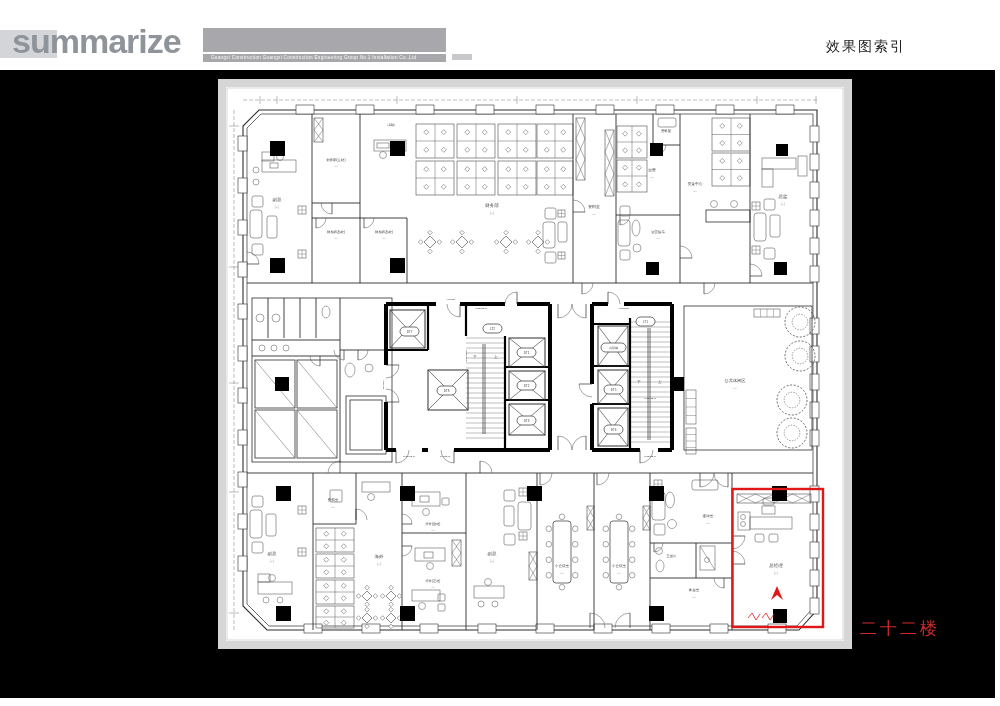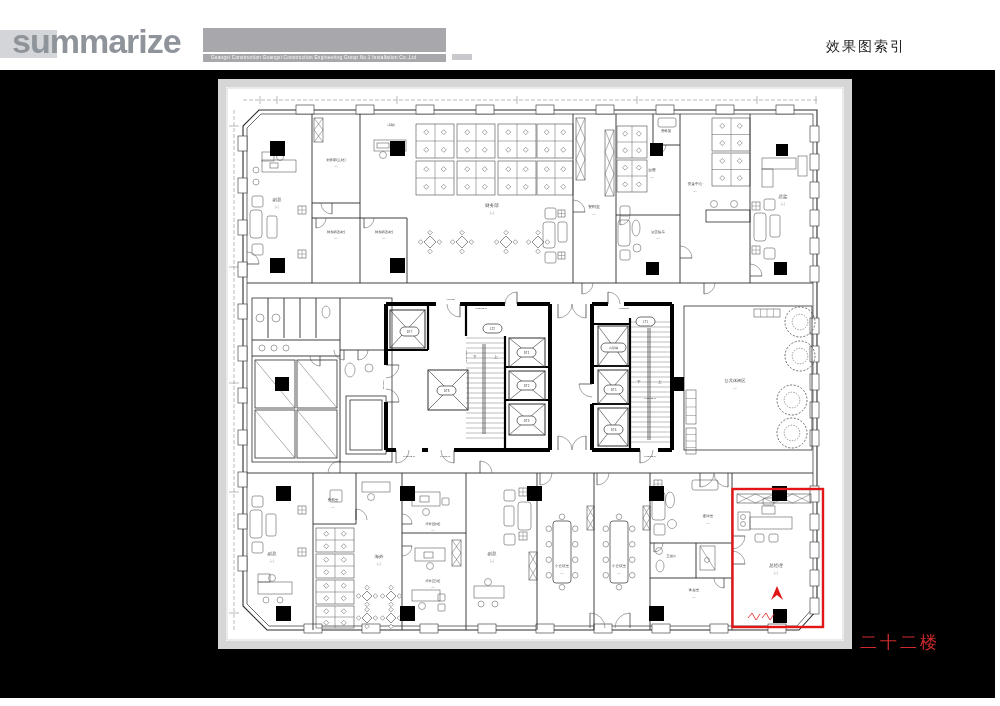--- a/index.html
+++ b/index.html
@@ -8,21 +8,21 @@
   #plan{position:absolute;left:0;top:0;}
   .hdr{position:absolute;}
   #logo-bg{left:0;top:30px;width:57px;height:28px;background:#d3d5d9;}
   #logo{left:12px;top:22px;font-size:34px;font-weight:bold;color:#8f949b;letter-spacing:-1px;}
   #cobox{left:203px;top:28px;width:243px;height:34px;background:#a8a8ac;}
   #co-cn{left:211px;top:33px;font-size:12.5px;font-weight:bold;color:#151618;letter-spacing:0px;white-space:nowrap;}
   #co-rule{left:203px;top:52px;width:243px;height:2px;background:#fff;}
   #co-en{left:211px;top:55px;font-size:4.6px;color:#fafafa;letter-spacing:0.3px;white-space:nowrap;}
   #graypatch{left:452px;top:54px;width:20px;height:6px;background:#c9c9cd;}
   #ptitle{left:826px;top:38px;font-size:14px;color:#222;letter-spacing:2px;text-align:center;}
-  #floorlbl{left:860px;top:631px;font-size:17px;color:#cf2a2a;letter-spacing:3px;
+  #floorlbl{left:860px;top:617px;font-size:17px;color:#cf2a2a;letter-spacing:3px;
             font-family:Liberation Sans, sans-serif;}
 </style>
 </head>
 <body>
 
 <div id="slide">
   <svg id="plan" width="1000" height="706" viewBox="0 0 1000 706">
       <g>
         <rect x="0" y="70" width="995" height="628" fill="#000000"></rect>
         <rect x="222" y="83" width="626" height="562" fill="#ffffff" stroke="#d6d6d6" stroke-width="8"></rect>

